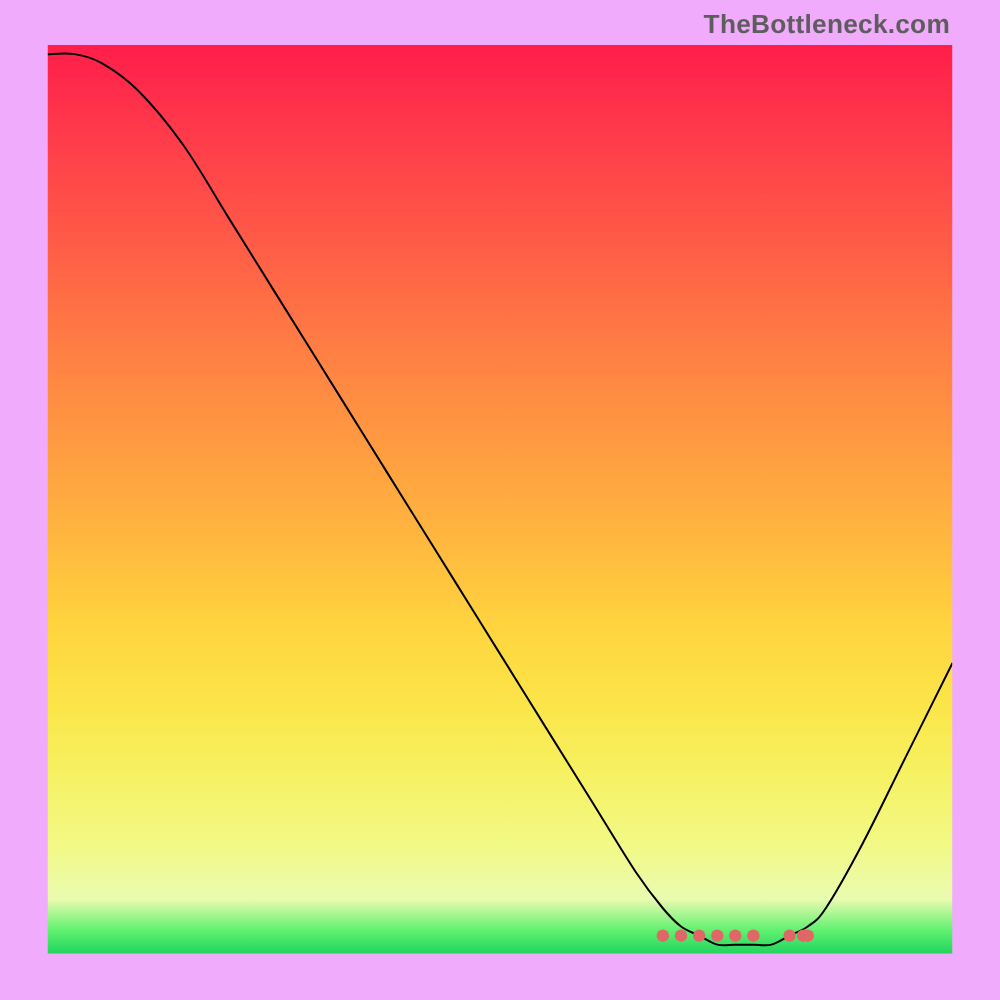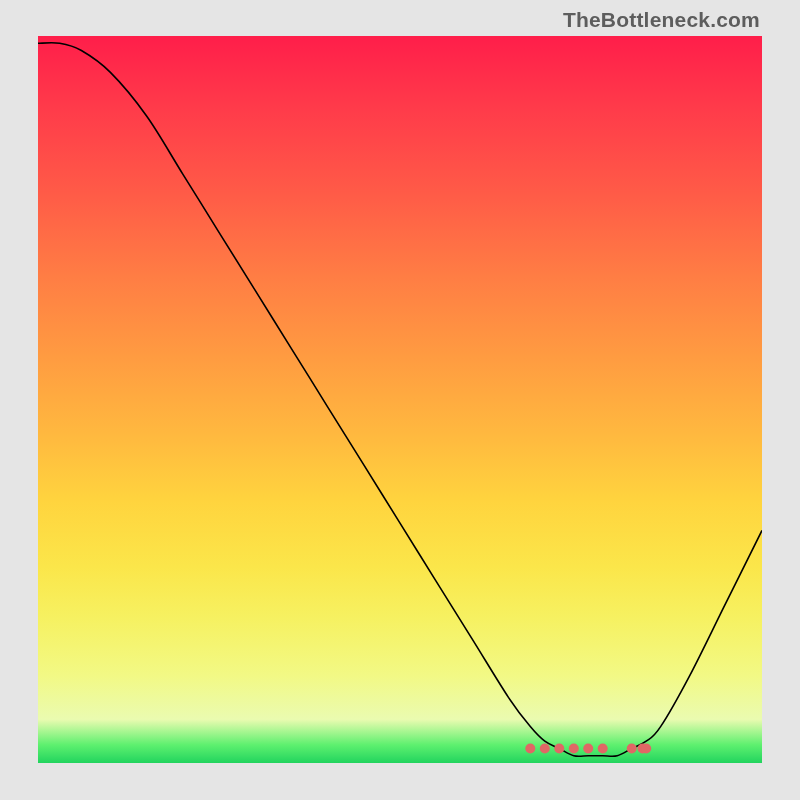--- a/index.html
+++ b/index.html
@@ -9,21 +9,21 @@
     height: 800px;
     background: #000;
     overflow: hidden;
   }
   .frame {
     position: absolute;
     left: 0;
     top: 0;
     width: 800px;
     height: 800px;
-    background: #e5e5e5;
+    background: #f0abfc;
   }
   .plot-area {
     position: absolute;
     left: 38px;
     top: 36px;
     width: 724px;
     height: 727px;
     overflow: hidden;
   }
   .gradient {

